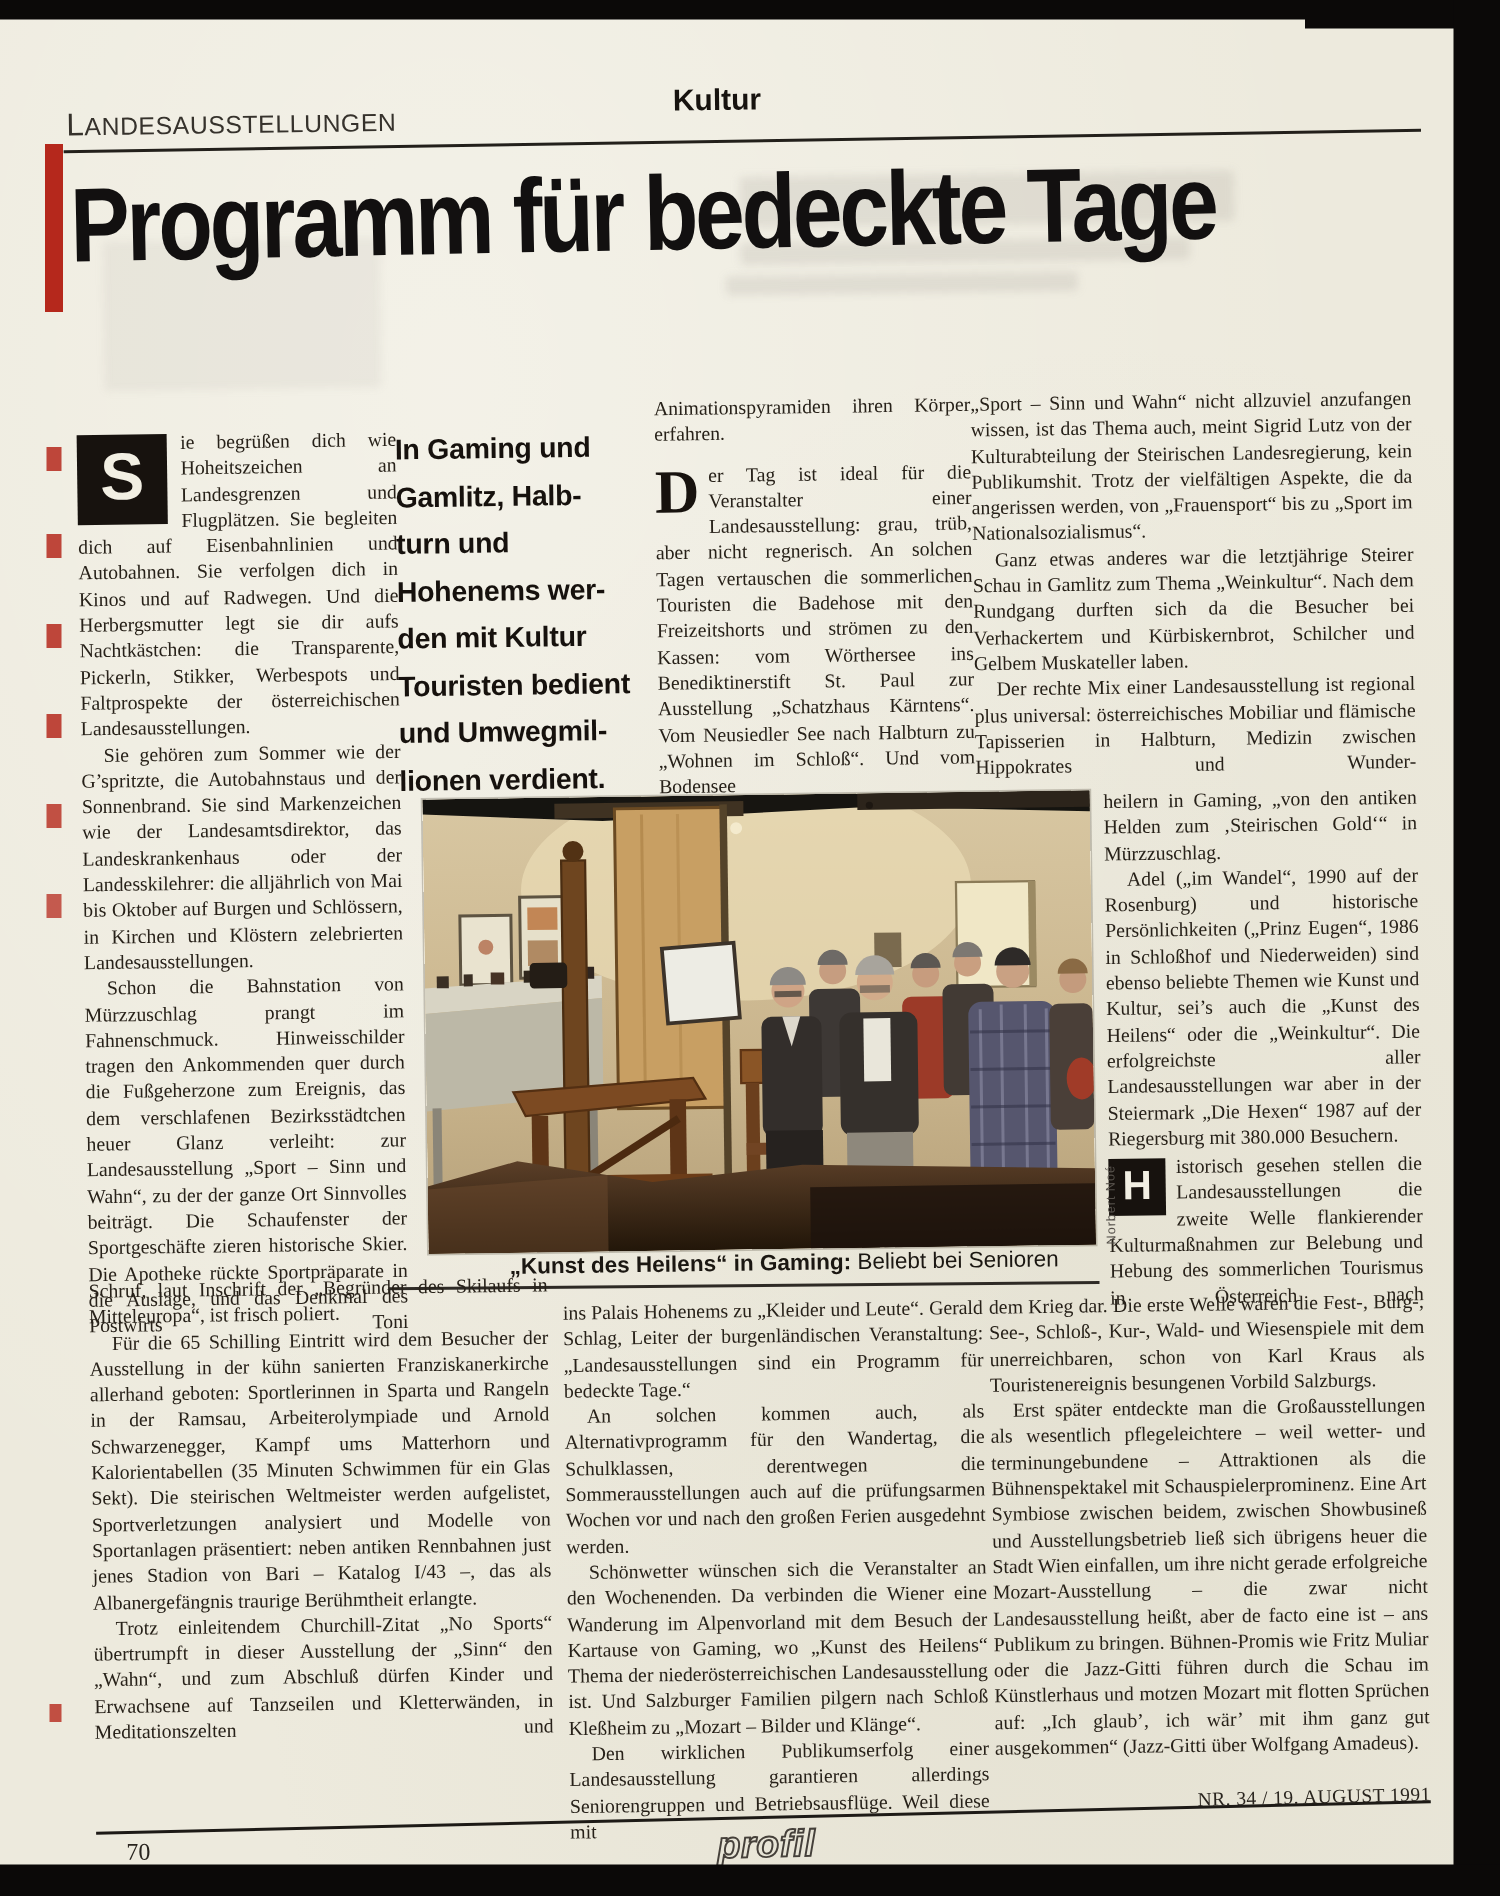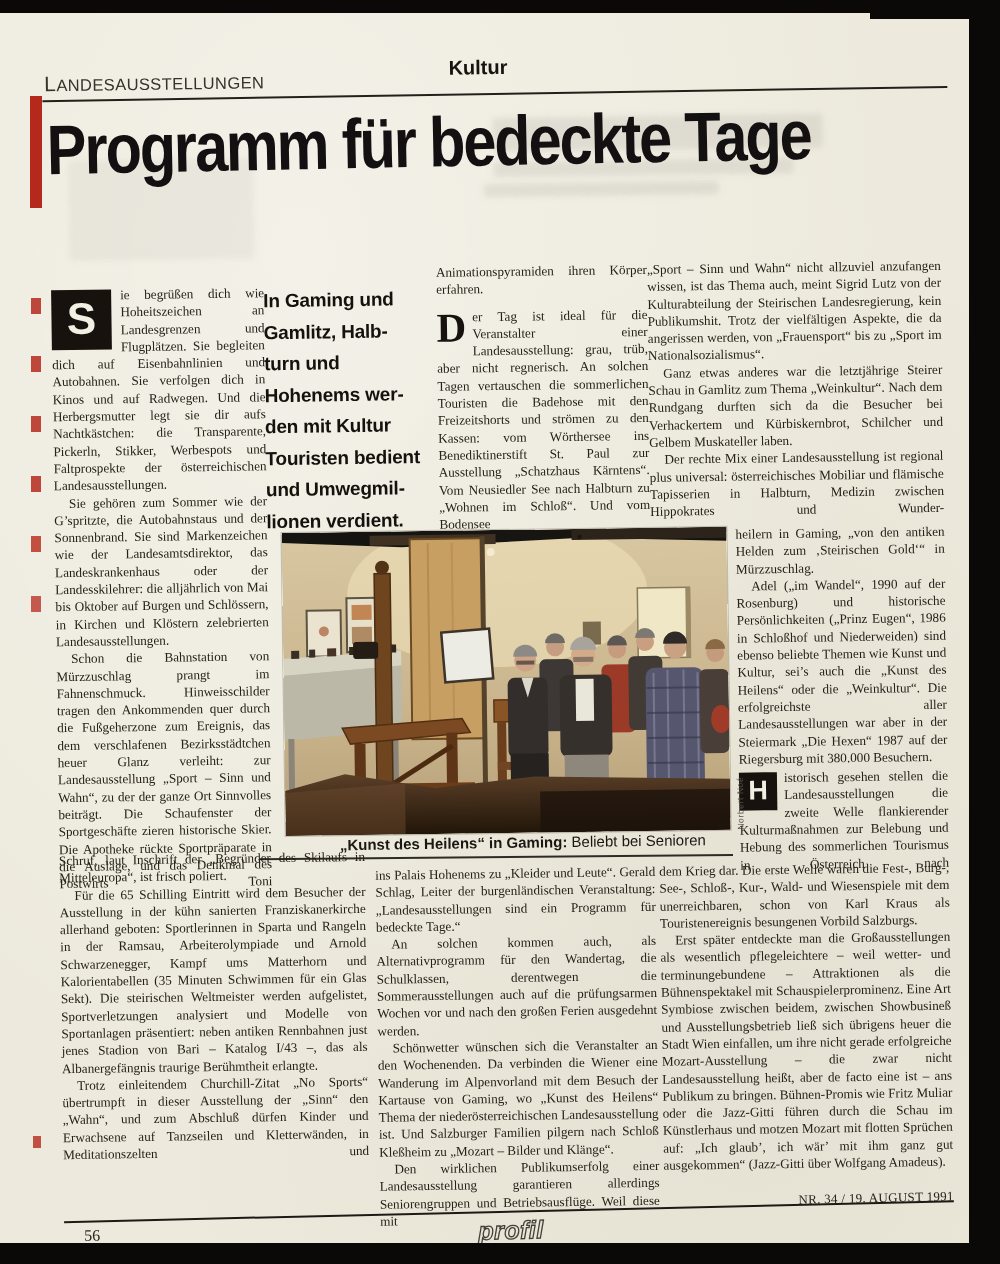--- a/index.html
+++ b/index.html
@@ -254,21 +254,21 @@
       <p class="para ind">Schönwetter wünschen sich die Veranstalter an den Wochenenden. Da verbinden die Wiener eine Wanderung im Alpenvorland mit dem Besuch der Kartause von Gaming, wo „Kunst des Heilens“ Thema der niederösterreichischen Landesausstellung ist. Und Salzburger Familien pilgern nach Schloß Kleßheim zu „Mozart – Bilder und Klänge“.</p>
       <p class="para ind cont">Den wirklichen Publikumserfolg einer Landesausstellung garantieren allerdings Seniorengruppen und Betriebsausflüge. Weil diese mit</p>
     </div>
 
     <div class="col" id="col4c">
       <p class="para">dem Krieg dar. Die erste Welle waren die Fest-, Burg-, See-, Schloß-, Kur-, Wald- und Wiesenspiele mit dem unerreichbaren, schon von Karl Kraus als Touristenereignis besungenen Vorbild Salzburgs.</p>
       <p class="para ind">Erst später entdeckte man die Großausstellungen als wesentlich pflegeleichtere – weil wetter- und terminungebundene – Attraktionen als die Bühnenspektakel mit Schauspielerprominenz. Eine Art Symbiose zwischen beidem, zwischen Showbusineß und Ausstellungsbetrieb ließ sich übrigens heuer die Stadt Wien einfallen, um ihre nicht gerade erfolgreiche Mozart-Ausstellung – die zwar nicht Landesausstellung heißt, aber de facto eine ist – ans Publikum zu bringen. Bühnen-Promis wie Fritz Muliar oder die Jazz-Gitti führen durch die Schau im Künstlerhaus und motzen Mozart mit flotten Sprüchen auf: „Ich glaub’, ich wär’ mit ihm ganz gut ausgekommen“ (Jazz-Gitti über Wolfgang Amadeus).</p>
     </div>
 
     <div class="hrule rule-foot"></div>
-    <div class="pagenum">56</div>
+    <div class="pagenum">70</div>
     <div class="logo">profil</div>
     <div class="issue">NR. 34 / 19. AUGUST 1991</div>
   </div>
 
   <div class="scan scan-top"></div>
   <div class="scan scan-top2"></div>
   <div class="scan scan-right"></div>
   <div class="scan scan-bottom"></div>
   <div class="regmark" style="left:30px;top:96px;width:12px;height:112px;"></div>
   <div class="regmark" style="left:31px;top:298px;width:10px;height:16px;opacity:.85;"></div>

